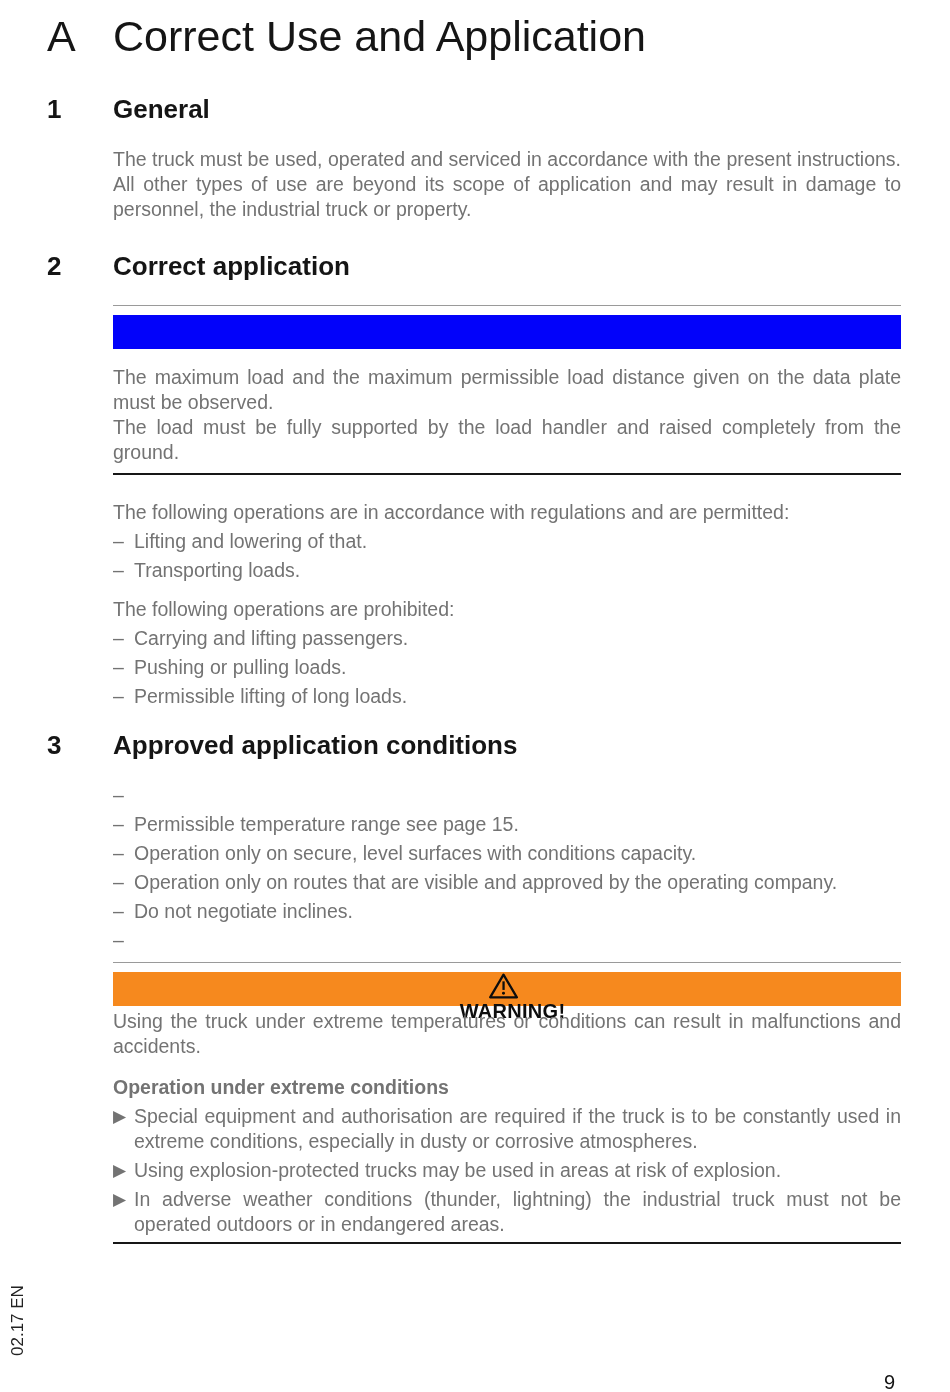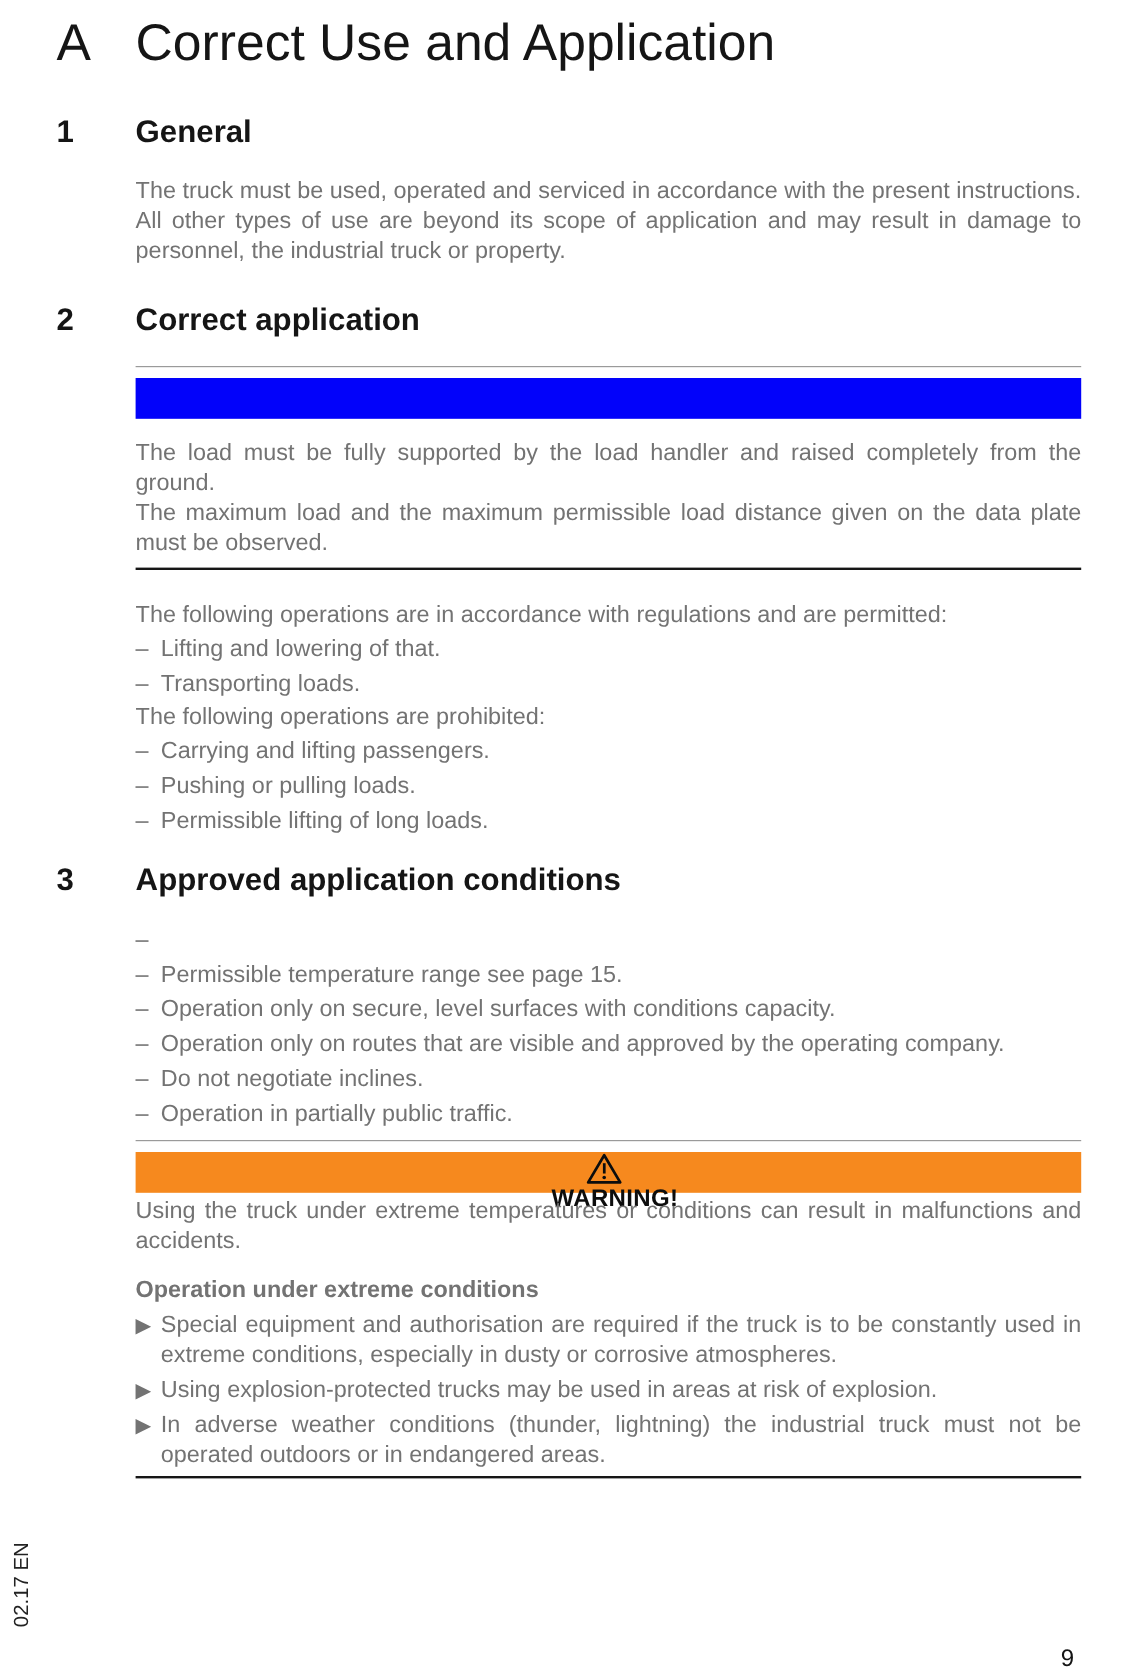--- a/index.html
+++ b/index.html
@@ -64,21 +64,21 @@
 
   .rule {
     height:0; border-top:2px solid #161616;
     margin-left:113px; width:788px;
   }
   .rule-notice  { margin-top:8px; }
   .rule-warning { margin-top:5px; }
 
   
   .list-intro-permitted  { margin-top:25px; }
-  .list-intro-prohibited { margin-top:2px; }
+  .list-intro-prohibited { margin-top:14px; }
   .dash-item { display:flex; margin-top:4px; }
   .dash-item .marker { width:21px; flex:none; }
   .approved-list { margin-top:24px; }
   .approved-list .dash-item { margin-top:4px; }
   .approved-list .dash-item:first-child { margin-top:0; }
 
   
   .warning-bar {
     display:flex; align-items:center;
     height:34px; width:788px;
@@ -133,22 +133,22 @@
   <div class="body-block justify p-general">The truck must be used, operated and serviced in accordance with the present instructions. All other types of use are beyond its scope of application and may result in damage to personnel, the industrial truck or property.</div>
 
   <div class="section-heading sh-correct">
     <span class="num-col">2</span>
     <span>Correct application</span>
   </div>
 
   <div class="hairline hl-notice"></div>
   <div class="notice-bar" style="background-color: rgb(2, 2, 250);"></div>
   <div class="body-block justify p-notice">
+    <div>The maximum load and the maximum permissible load distance given on the data plate must be observed.</div>
     <div>The load must be fully supported by the load handler and raised completely from the ground.</div>
-    <div>The maximum load and the maximum permissible load distance given on the data plate must be observed.</div>
   </div>
   <div class="rule rule-notice"></div>
 
   <div class="body-block list-intro-permitted">The following operations are in accordance with regulations and are permitted:</div>
   <div class="body-block">
     <div class="dash-item">
       <span class="marker">–</span>
       <span>Lifting and lowering of that.</span>
     </div>
     <div class="dash-item">
@@ -192,21 +192,20 @@
     <div class="dash-item">
       <span class="marker">–</span>
       <span>Operation only on routes that are visible and approved by the operating company.</span>
     </div>
     <div class="dash-item">
       <span class="marker">–</span>
       <span>Do not negotiate inclines.</span>
     </div>
     <div class="dash-item">
       <span class="marker">–</span>
-      <span>Operation in partially public traffic.</span>
     </div>
   </div>
 
   <div class="hairline hl-warning"></div>
   <div class="warning-bar" style="background-color: rgb(246, 137, 30); flex-direction: column;">
     <svg class="w-icon" viewBox="0 0 26 23">
       <path d="M13 2 L24.2 21 H1.8 Z" fill="none" stroke="#0d0d0d" stroke-width="1.9" stroke-linejoin="round"></path>
       <rect x="12.1" y="7.6" width="1.9" height="7.2" fill="#0d0d0d"></rect>
       <circle cx="13" cy="17.6" r="1.25" fill="#0d0d0d"></circle>
     </svg>

